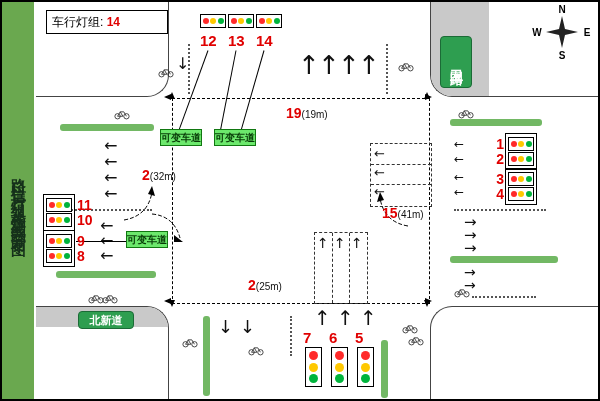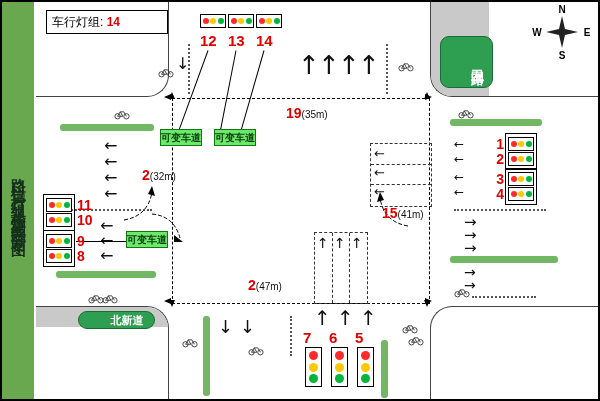--- a/index.html
+++ b/index.html
@@ -17,21 +17,21 @@
   .c-tr{border-left:1.5px solid #444;border-bottom:1.5px solid #444;border-bottom-left-radius:22px;}
   .c-bl{border-right:1.5px solid #444;border-top:1.5px solid #444;border-top-right-radius:22px;}
   .c-br{border-left:1.5px solid #444;border-top:1.5px solid #444;border-top-left-radius:22px;}
   .grayV{position:absolute;left:0;top:0;width:58px;height:100%;background:#c9c9c9;}
   .grayH{position:absolute;left:0;top:0;width:100%;height:20px;background:#c9c9c9;}
   
   .infobox{border:1px solid #000;background:#fff;padding:3px 5px;font-size:12px;line-height:16px;z-index:5;}
   .infobox b{color:var(--numred,#e00000);}
   
   .sign{background:var(--sign,#2e9e50);color:#fff;font-weight:bold;border:1px solid #1b6b36;
-    border-radius:9px;display:flex;align-items:center;justify-content:center;z-index:6;padding-left:21px;}
+    border-radius:4px;display:flex;align-items:center;justify-content:center;z-index:6;}
   .sign.vert{writing-mode:vertical-rl;text-orientation:upright;font-size:13px;letter-spacing:2px;}
   
   .median{background:var(--median,#72b864);border-radius:3px;z-index:2;}
   .dot-h{border-top:2px dotted #555;height:0;z-index:2;}
   .dot-v{border-left:2px dotted #555;width:0;z-index:2;}
   
   .dashrect{border:1.5px dashed #000;z-index:3;}
   .dashbox{border:1px dashed #333;z-index:3;}
   .dash-h{position:absolute;left:0;width:100%;border-top:1px dashed #333;height:0;}
   .dash-v{position:absolute;top:0;height:100%;border-left:1px dashed #333;width:0;}
@@ -122,27 +122,27 @@
   <div class="abs ah ah-l" style="left:162px;top:92px"></div>
   <div class="abs ah ah-r" style="left:423px;top:92px"></div>
   <div class="abs ah ah-l" style="left:162px;top:296px"></div>
   <div class="abs ah ah-r" style="left:423px;top:296px"></div>
   <div class="abs ah ah-u" style="left:167px;top:90px"></div>
   <div class="abs ah ah-d" style="left:167px;top:298px"></div>
   <div class="abs ah ah-u" style="left:422px;top:90px"></div>
   <div class="abs ah ah-d" style="left:422px;top:298px"></div>
 
   <div class="abs meas" style="left:284px;top:102px">
-    <b>19</b><span>(35m)</span>
+    <b>19</b><span>(19m)</span>
   </div>
   <div class="abs meas" style="left:140px;top:164px">
     <b>2</b><span>(32m)</span>
   </div>
   <div class="abs meas" style="left:246px;top:274px">
-    <b>2</b><span>(47m)</span>
+    <b>2</b><span>(25m)</span>
   </div>
   <div class="abs meas" style="left:380px;top:202px">
     <b>15</b><span>(41m)</span>
   </div>
 
   <div class="abs vlane" style="left:158px;top:127px;width:40px;height:15px">可变车道</div>
   <div class="abs vlane" style="left:212px;top:127px;width:40px;height:15px">可变车道</div>
   <div class="abs vlane" style="left:124px;top:229px;width:40px;height:15px">可变车道</div>
 
   <div class="abs pline" style="left:206px;top:48px;width:88px;transform:rotate(110deg)"></div>

